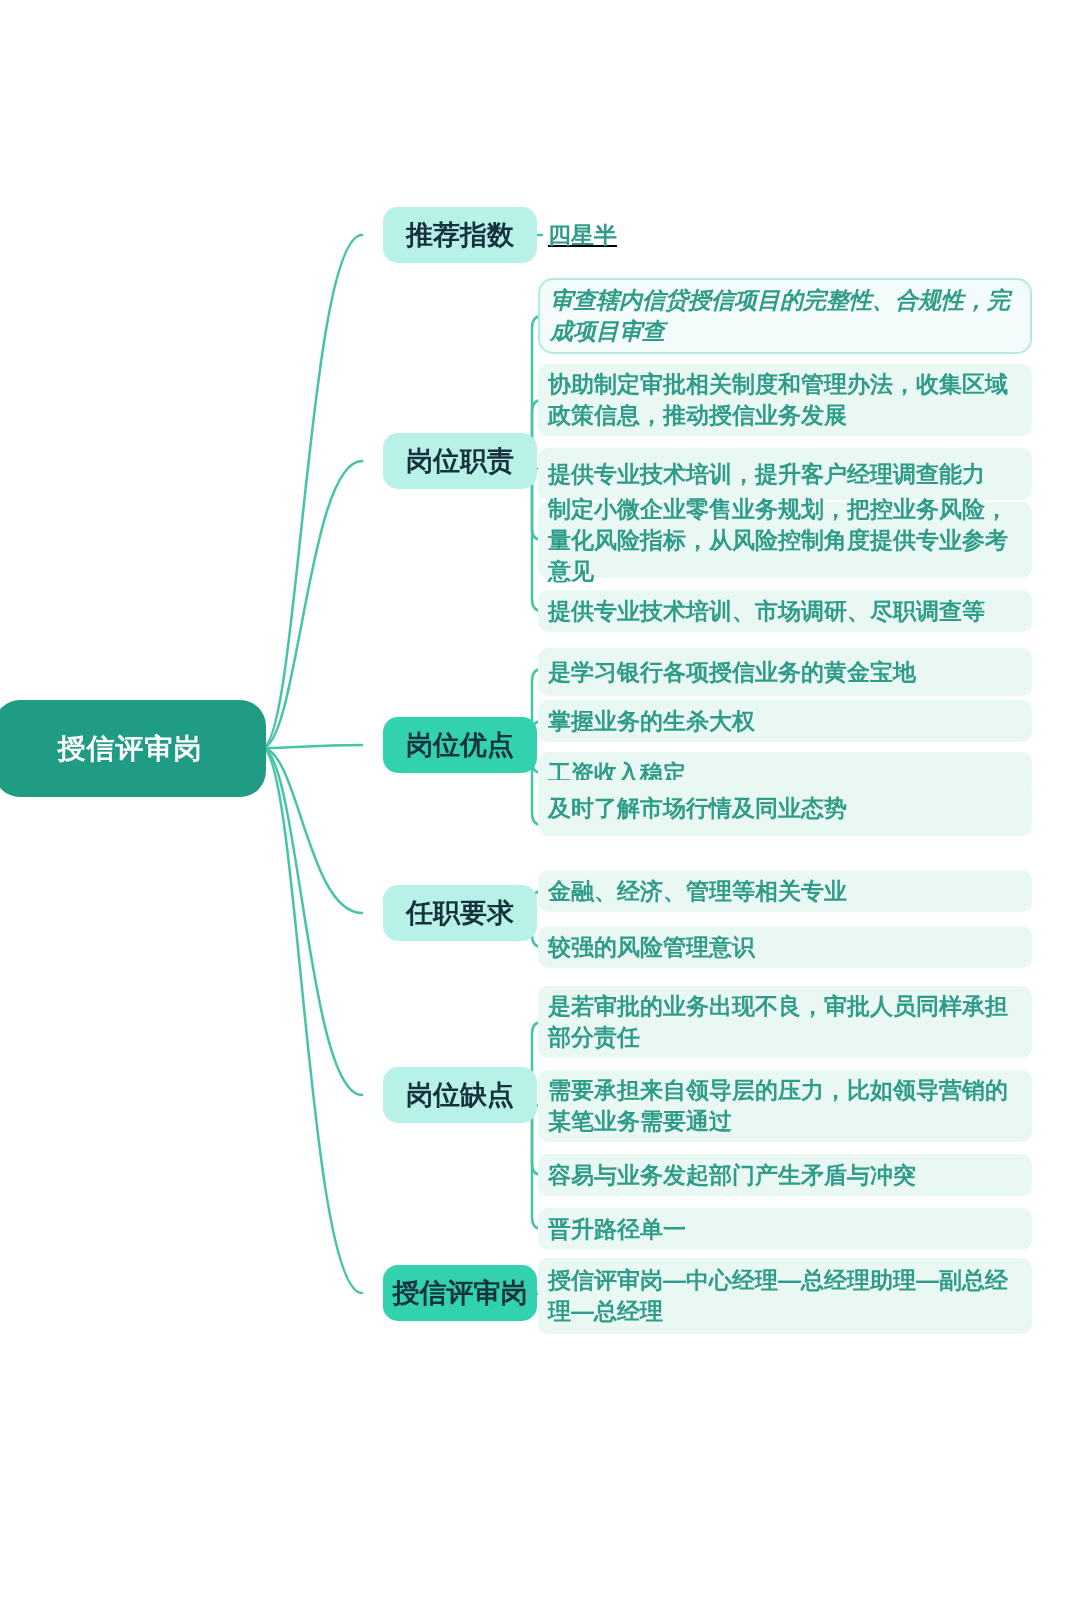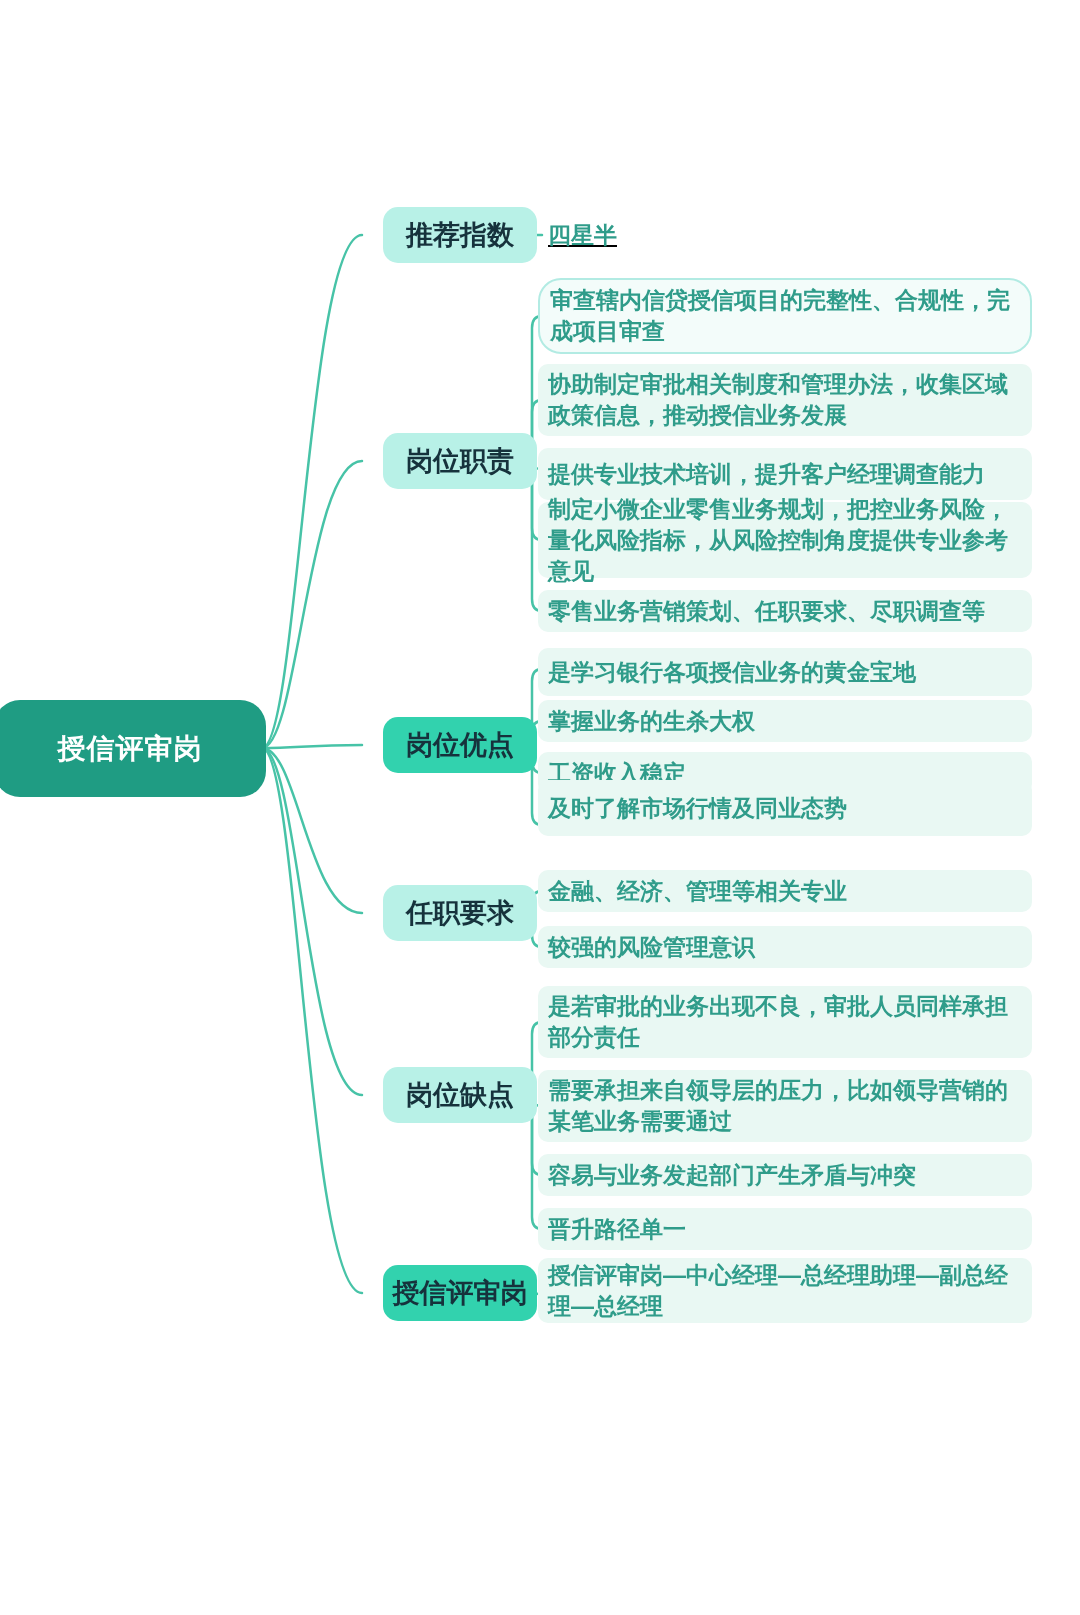--- a/index.html
+++ b/index.html
@@ -36,21 +36,21 @@
   .branch.bright{background:var(--bright);}
   .branch span{color:var(--dark-text);font-size:27px;font-weight:700;white-space:nowrap;}
 
   .item{
     position:absolute;left:538px;width:494px;z-index:1;
     background:var(--strip-bg);border-radius:10px;
     display:flex;align-items:center;box-sizing:border-box;padding:2px 10px;
   }
   .item span{color:var(--item-text);font-size:23px;font-weight:700;line-height:31px;}
   .item.no-bg{background:transparent;text-decoration:underline;}
-  .item.selected{background:var(--sel-bg);border:2px solid var(--sel-border);border-radius:23px;}
+  .item.selected{background:var(--sel-bg);border:2px solid var(--sel-border);border-radius:15px;font-style:italic;}
 </style>
 </head>
 <body>
 
 <svg class="connectors" width="1080" height="1615" viewBox="0 0 1080 1615">
 
   <path d="M262 748 C298 748 308 235 362 235"></path>
   <path d="M262 748 C298 748 308 461 362 461"></path>
   <path d="M262 748 C298 748 308 745 362 745"></path>
   <path d="M262 748 C298 748 308 913 362 913"></path>
@@ -114,21 +114,21 @@
 <div class="item" style="top:364px;height:72px">
   <span>协助制定审批相关制度和管理办法，收集区域政策信息，推动授信业务发展</span>
 </div>
 <div class="item" style="top:448px;height:52px">
   <span>提供专业技术培训，提升客户经理调查能力</span>
 </div>
 <div class="item" style="top:502px;height:76px">
   <span>制定小微企业零售业务规划，把控业务风险，量化风险指标，从风险控制角度提供专业参考意见</span>
 </div>
 <div class="item" style="top:590px;height:42px">
-  <span>零售业务营销策划、任职要求、尽职调查等</span>
+  <span>提供专业技术培训、市场调研、尽职调查等</span>
 </div>
 
 <div class="item" style="top:648px;height:48px">
   <span>是学习银行各项授信业务的黄金宝地</span>
 </div>
 <div class="item" style="top:700px;height:42px">
   <span>掌握业务的生杀大权</span>
 </div>
 <div class="item" style="top:752px;height:42px">
   <span>工资收入稳定</span>
@@ -150,15 +150,15 @@
 <div class="item" style="top:1070px;height:72px">
   <span>需要承担来自领导层的压力，比如领导营销的某笔业务需要通过</span>
 </div>
 <div class="item" style="top:1154px;height:42px">
   <span>容易与业务发起部门产生矛盾与冲突</span>
 </div>
 <div class="item" style="top:1208px;height:42px">
   <span>晋升路径单一</span>
 </div>
 
-<div class="item" style="top:1258px;height:65px">
+<div class="item" style="top:1258px;height:76px">
   <span>授信评审岗—中心经理—总经理助理—副总经理—总经理</span>
 </div>
 
 </body></html>

